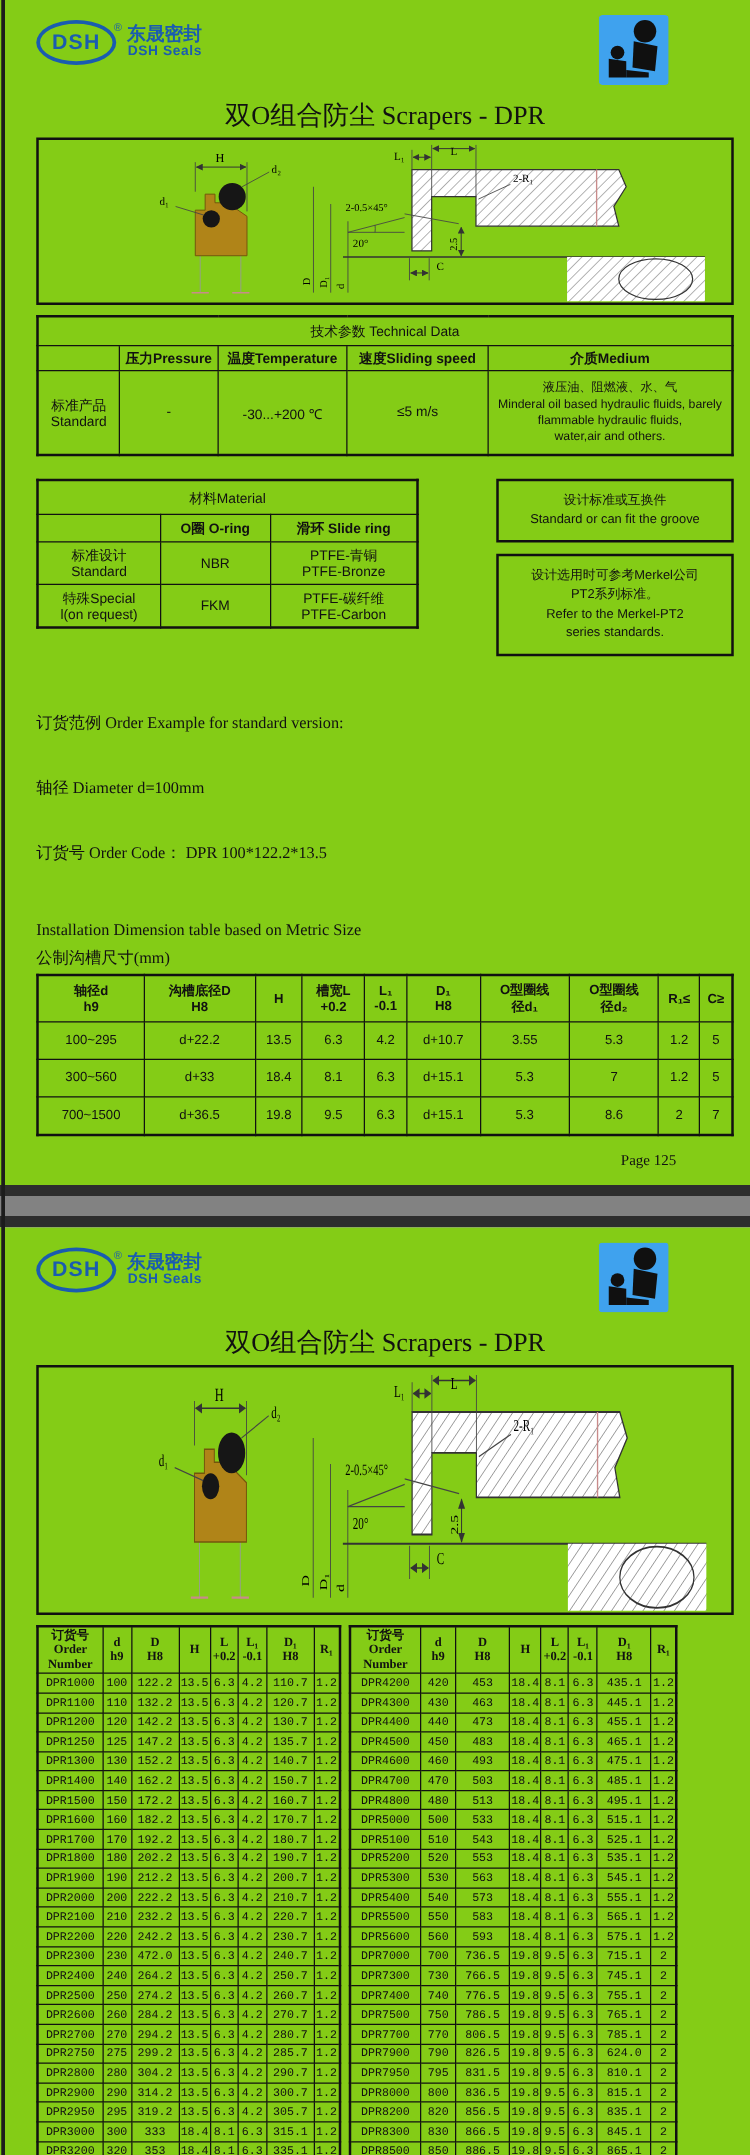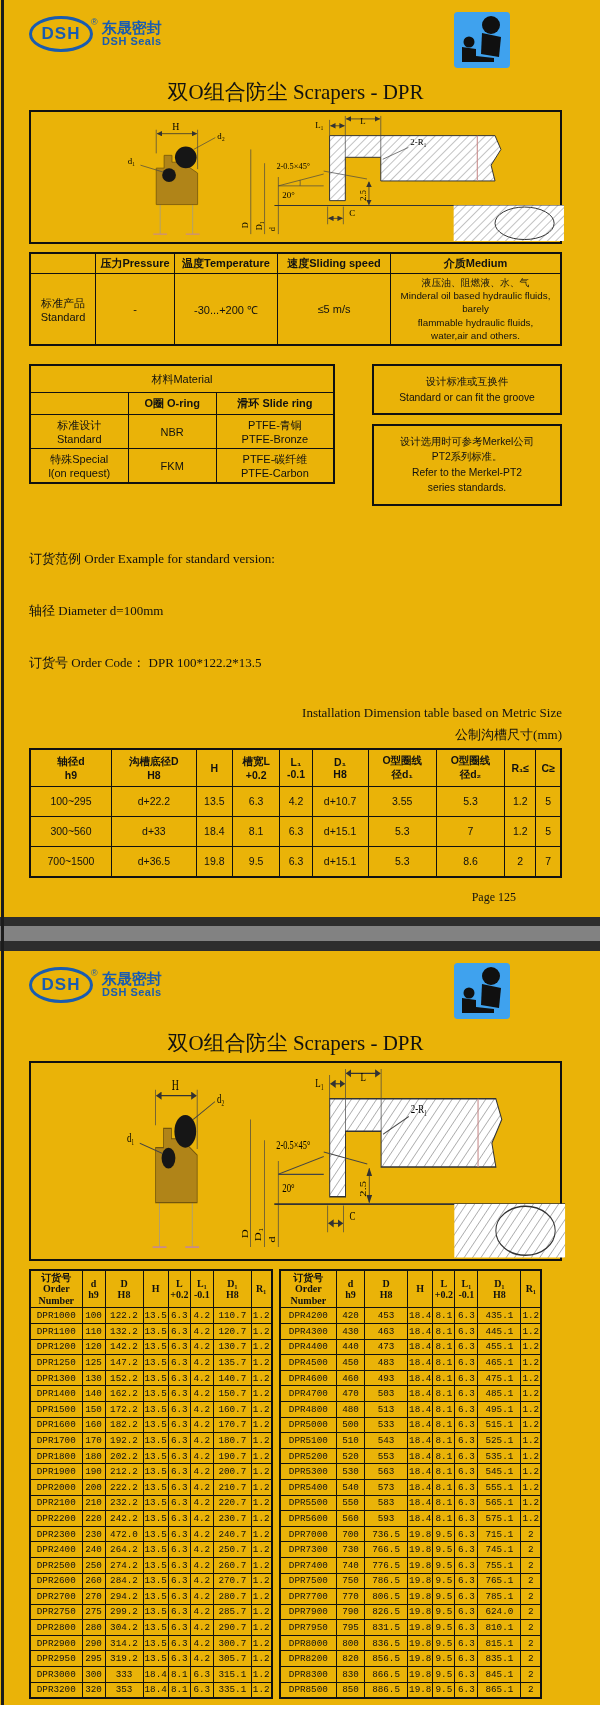--- a/index.html
+++ b/index.html
@@ -1,18 +1,18 @@
 <!DOCTYPE html>
 <html><head>
 <meta charset="utf-8">
 <style>
   html,body{margin:0;padding:0;}
   body{width:600px;background:#fff;position:relative;font-family:"Liberation Serif",serif;color:#111;}
   body::before{content:'';position:absolute;left:1px;top:0;width:3px;height:100%;background:#1c1c1c;z-index:5;}
-  .page{position:relative;background:#eab308;padding:12px 38px 6px 29px;}
+  .page{position:relative;background:#84cc16;padding:12px 13px 6px 29px;}
   
   .hdr{display:flex;justify-content:space-between;align-items:flex-start;height:64px;}
   .logo{display:flex;align-items:center;margin-top:4px;}
   .logo-oval{border:3px solid #1a5cb0;border-radius:50%;width:58px;height:30px;display:flex;align-items:center;justify-content:center;
     font:bold 17px "Liberation Sans",sans-serif;color:#1a5cb0;letter-spacing:1px;}
   .logo-reg{font:9px "Liberation Sans",sans-serif;color:#1a5cb0;vertical-align:top;position:relative;top:-12px;left:-2px;}
   .logo-txt{margin-left:2px;color:#1a5cb0;font-family:"Liberation Sans",sans-serif;line-height:1.05;}
   .logo-cn{font-size:15px;font-weight:bold;}
   .logo-en{font-size:11px;font-weight:bold;letter-spacing:.5px;text-align:right;}
   .badge{width:56px;height:56px;border-radius:3px;margin-right:52px;overflow:hidden;}
@@ -28,21 +28,21 @@
   .tech{border:2px solid #111;}
   .tech .t-title{height:18px;}
   .tech .t-med{font-size:9.8px;line-height:1.35;}
   .mat-row{display:flex;justify-content:space-between;margin-top:18px;align-items:flex-start;}
   .mat{width:306px;font:11px "Liberation Sans",sans-serif;text-align:center;border:2px solid #111;}
   .mat th,.mat td{border:1px solid #111;white-space:pre-line;padding:3px 2px;}
   .notes{width:190px;display:flex;flex-direction:column;gap:9px;}
   .notebox{border:2px solid #111;text-align:center;font:10.3px "Liberation Sans",sans-serif;
     white-space:pre-line;padding:8px 2px;line-height:1.5;}
   .orderex{margin:14px 0 0;font-size:13px;line-height:2.0;white-space:pre-line;}
-  .mtitle{font-size:13px;line-height:1.7;text-align:right;}
+  .mtitle{font-size:13px;margin-top:12px;line-height:1.7;}
   .metric{width:100%;margin-top:2px;font:10.5px "Liberation Sans",sans-serif;text-align:center;border:2px solid #111;}
   .metric th,.metric td{border:1px solid #111;white-space:pre-line;padding:1px 0;}
   .metric th{height:34px;font-weight:bold;}
   .metric td{height:27px;}
   .foot1{text-align:right;font-size:12px;margin:12px 46px 6px 0;}
   
   .separator{height:34px;background:linear-gradient(180deg,#2d2d2d 0 27%,#828282 27% 72%,#2d2d2d 72% 100%);}
   
   .ptables{display:flex;align-items:flex-start;gap:6px;margin-top:8px;}
   .p2{border:2px solid #111;text-align:center;font-family:"Liberation Mono",monospace;font-size:9.3px;}
@@ -155,20 +155,23 @@
         <text x="322" y="106" font-size="9">C</text>
 
         <line x1="342" y1="71" x2="342" y2="94" stroke="#333" stroke-width="0.8" marker-start="url(#arr)" marker-end="url(#arr)"></line>
         <text x="339" y="90" font-size="8.5" transform="rotate(-90 339 90)">2.5</text>
       </g>
     </svg>
   </div>
 
   <table class="tech">
     <tbody>
+      <tr>
+          <td colspan="5" class="t-title">技术参数 Technical Data</td>
+        </tr>
       <tr>
           <th></th>
           <th>压力Pressure</th>
           <th>温度Temperature</th>
           <th>速度Sliding speed</th>
           <th>介质Medium</th>
         </tr>
       <tr>
         <td style="width:62px;">标准产品
 Standard</td>

